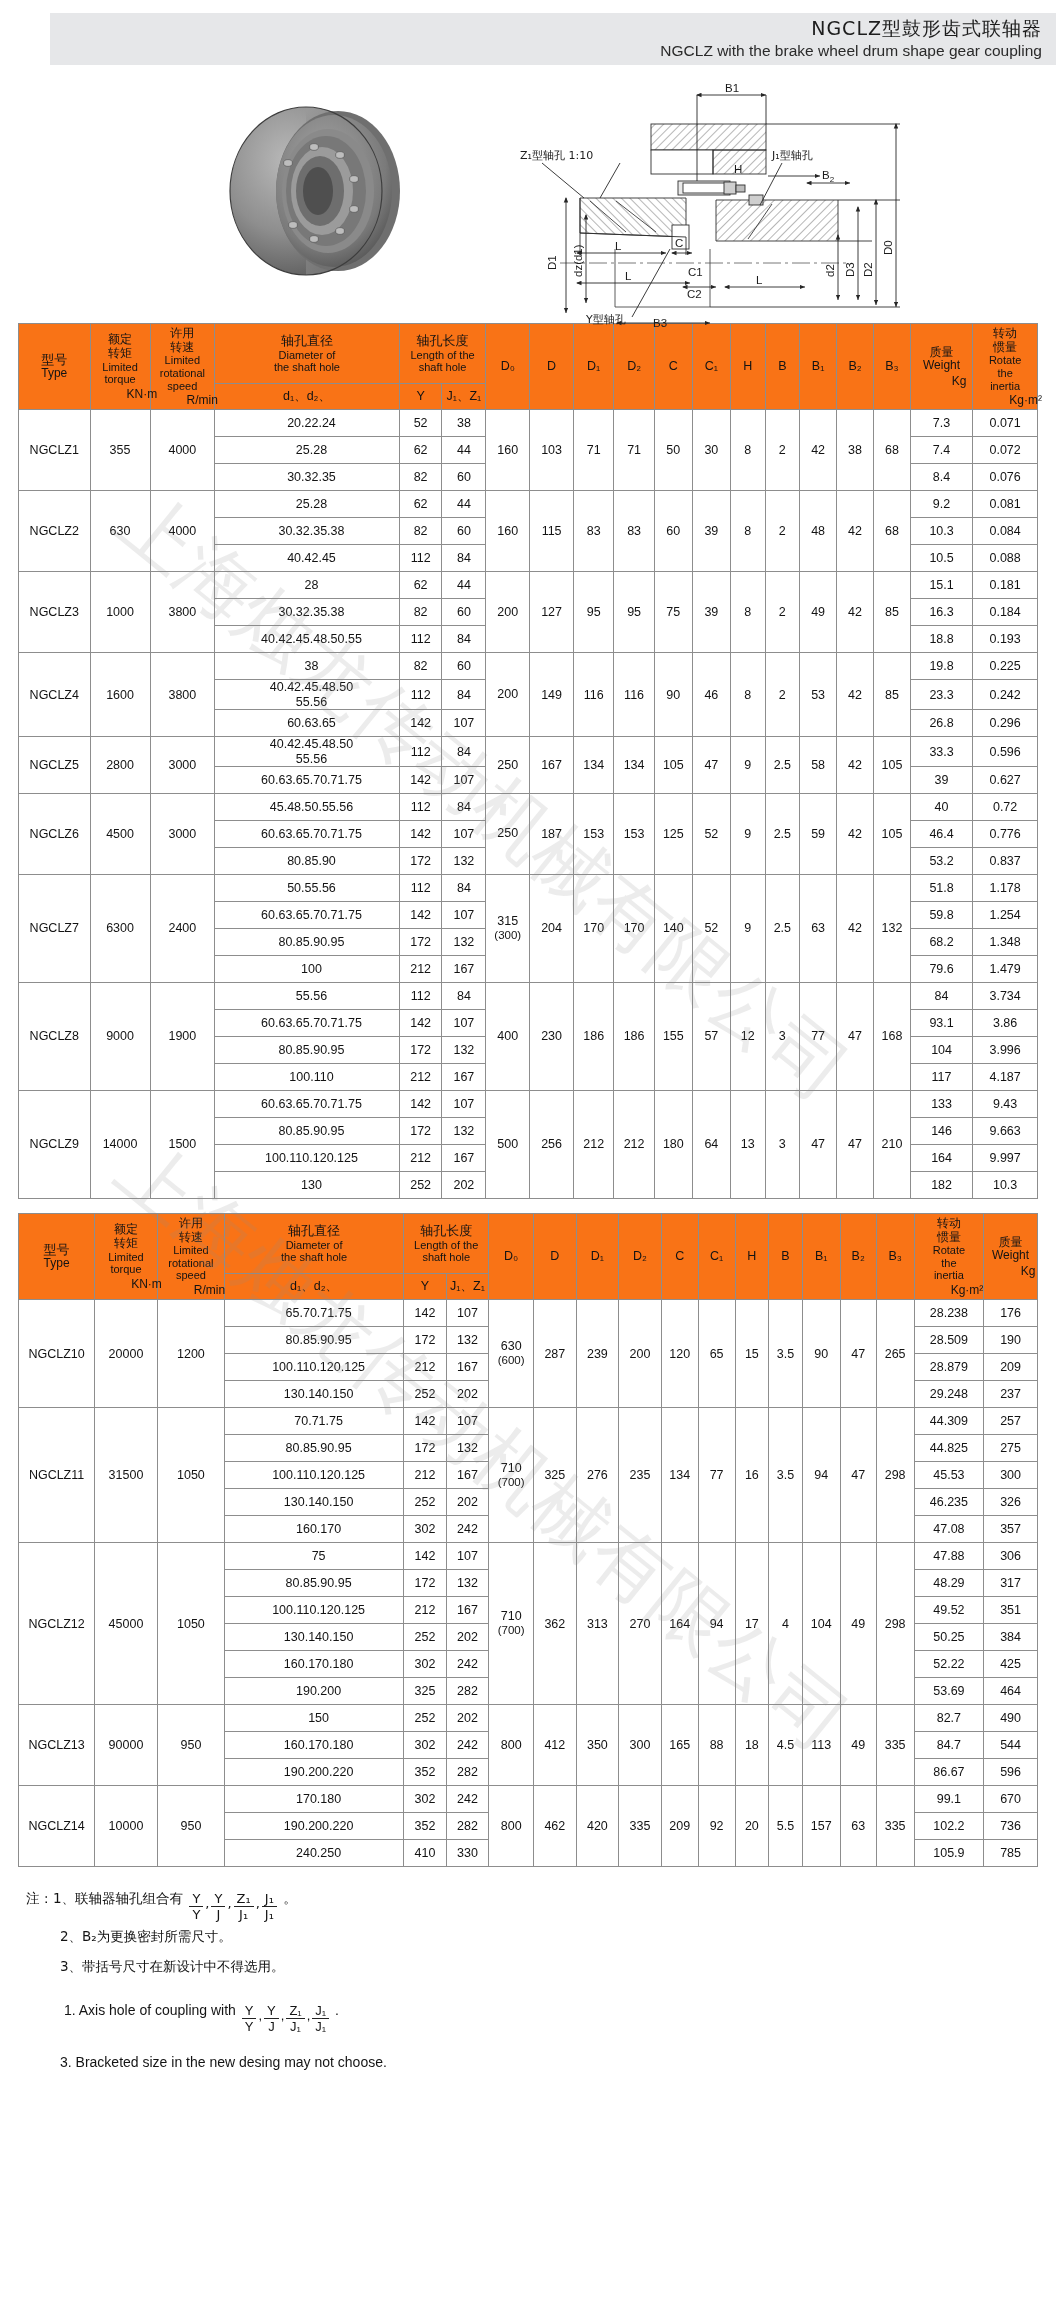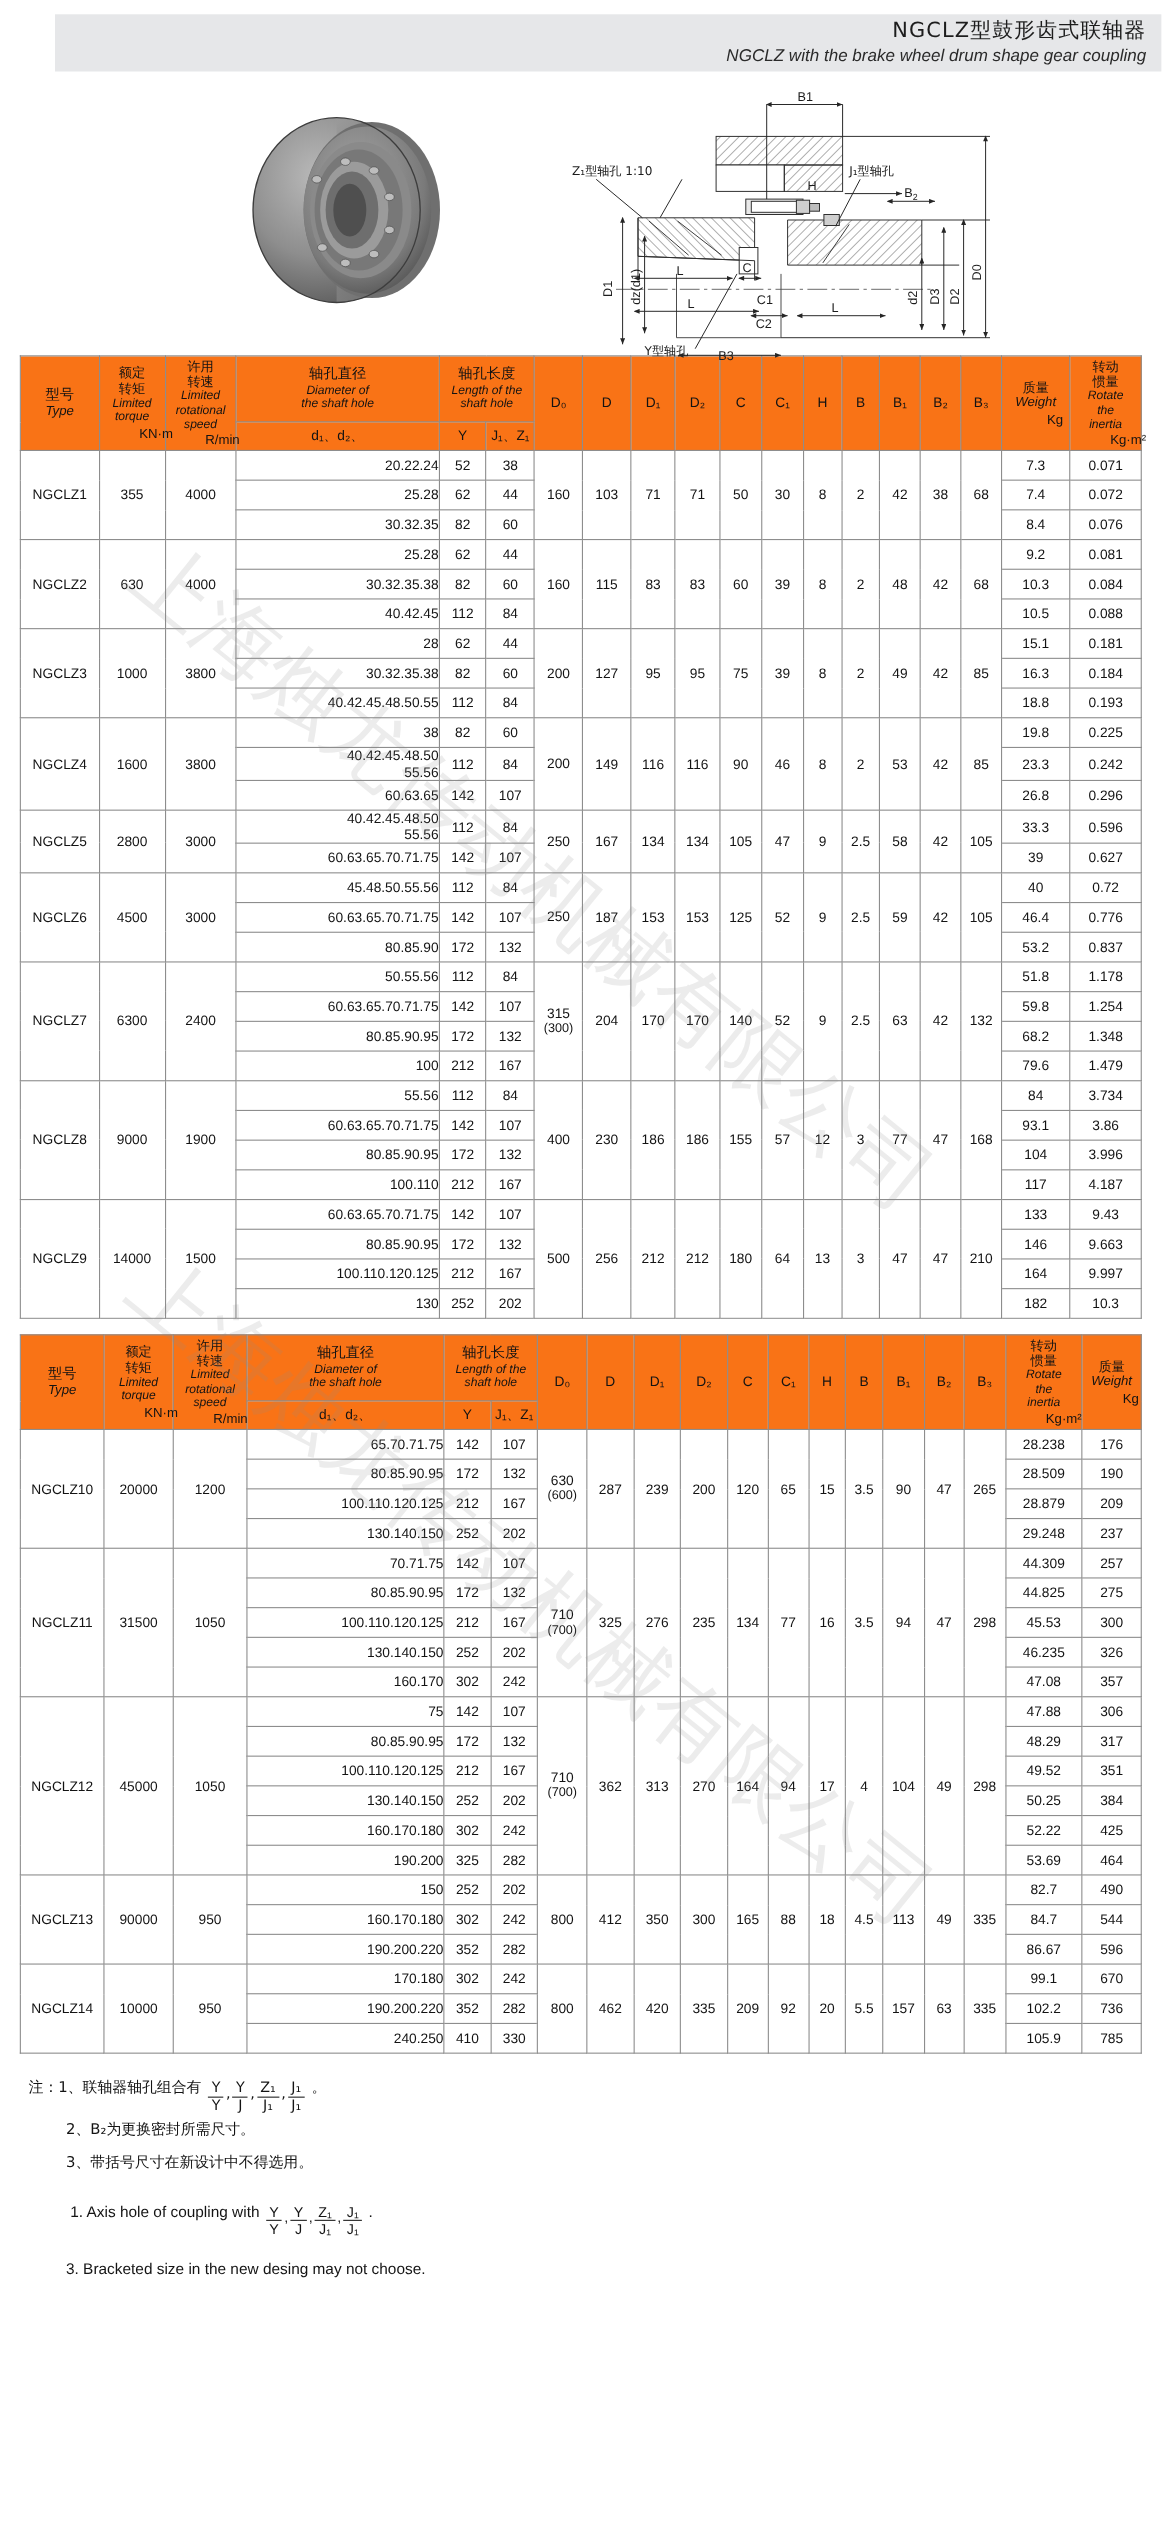--- a/index.html
+++ b/index.html
@@ -56,25 +56,25 @@
     background:transparent;
   }
   .tbl thead th{
     background:#f97316;
     font-weight:400;
     line-height:1.18;
     padding:2px 1px;
   }
   .hz{font-family:"DejaVu Sans","Liberation Sans",sans-serif;font-size:13px;display:block;}
   .hz.sm{font-size:12px;}
-  .en{font-size:11px;display:block;line-height:1.15;font-style:italic;}
+  .en{font-size:11px;display:block;line-height:1.15;}
   .en.b{font-size:12px;}
   .unit{font-size:12px;display:block;margin-top:1px;padding-left:35px;}
   .tbl tbody td{height:26px;}
-  td.dia{text-align:right;padding-left:9px;font-size:12.5px;line-height:1.15;}
+  td.dia{text-align:center;padding-left:9px;font-size:12.5px;line-height:1.15;}
   td.type{font-size:12.5px;}
   td.paren{line-height:1.2;}
   td.paren .p2{font-size:11.5px;display:block;text-align:center;}
   .gap{height:14px;border:none !important;background:#fff;}
 
   
   .notes{margin:16px 0 0 26px;font-size:13.5px;color:#141414;}
   .note-cn{font-family:"DejaVu Sans","Liberation Sans",sans-serif;font-size:13.5px;line-height:30px;}
   .note-cn .indent{display:inline-block;width:34px;}
   .note-en{font-family:"Liberation Sans",sans-serif;font-size:14px;line-height:30px;margin-top:14px;}

